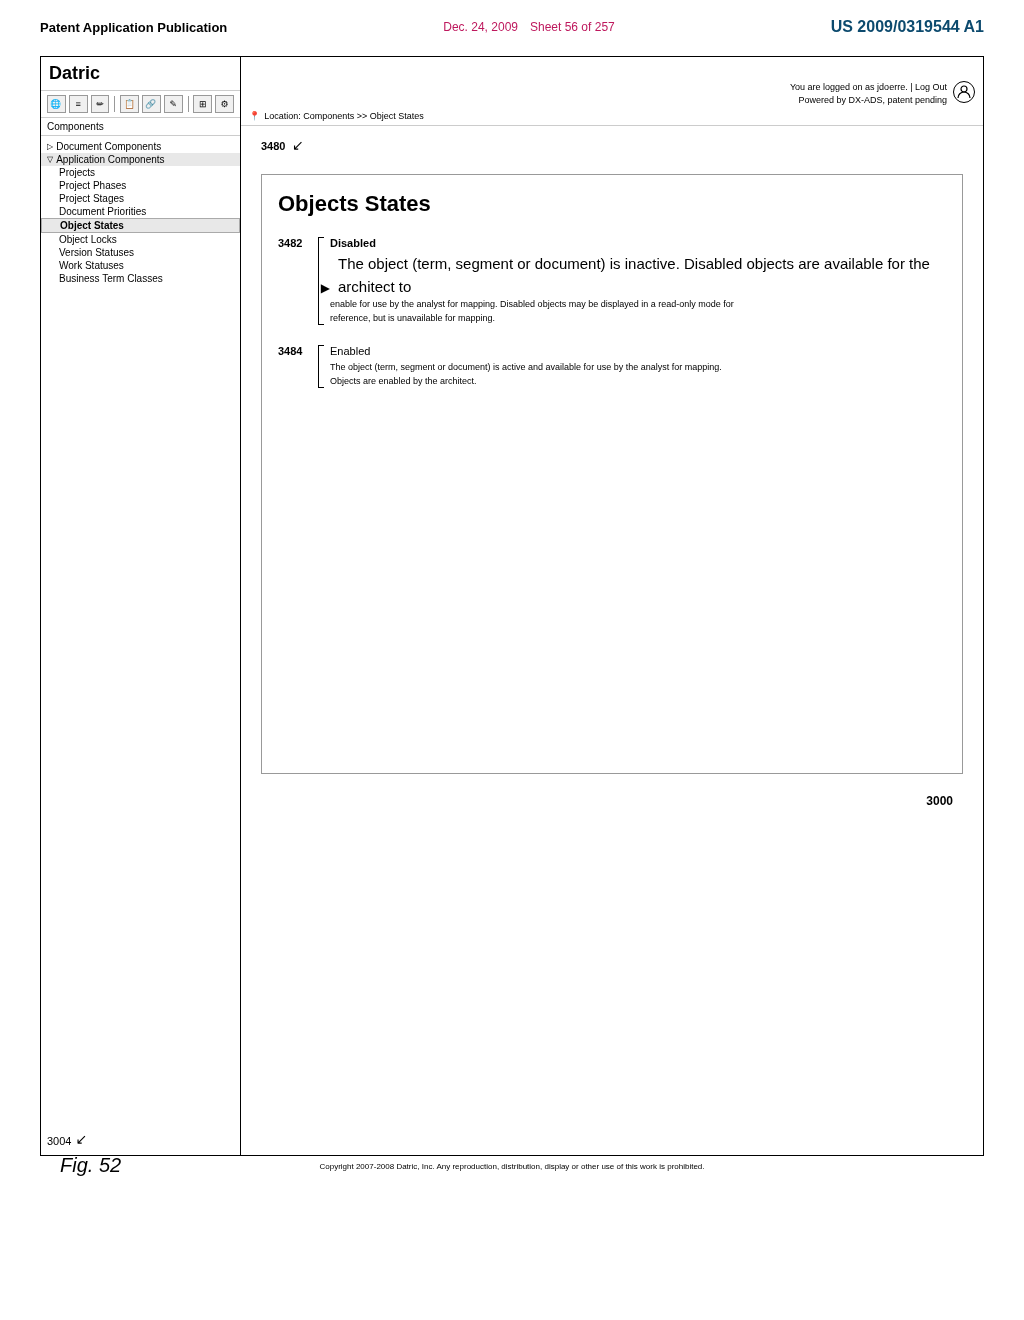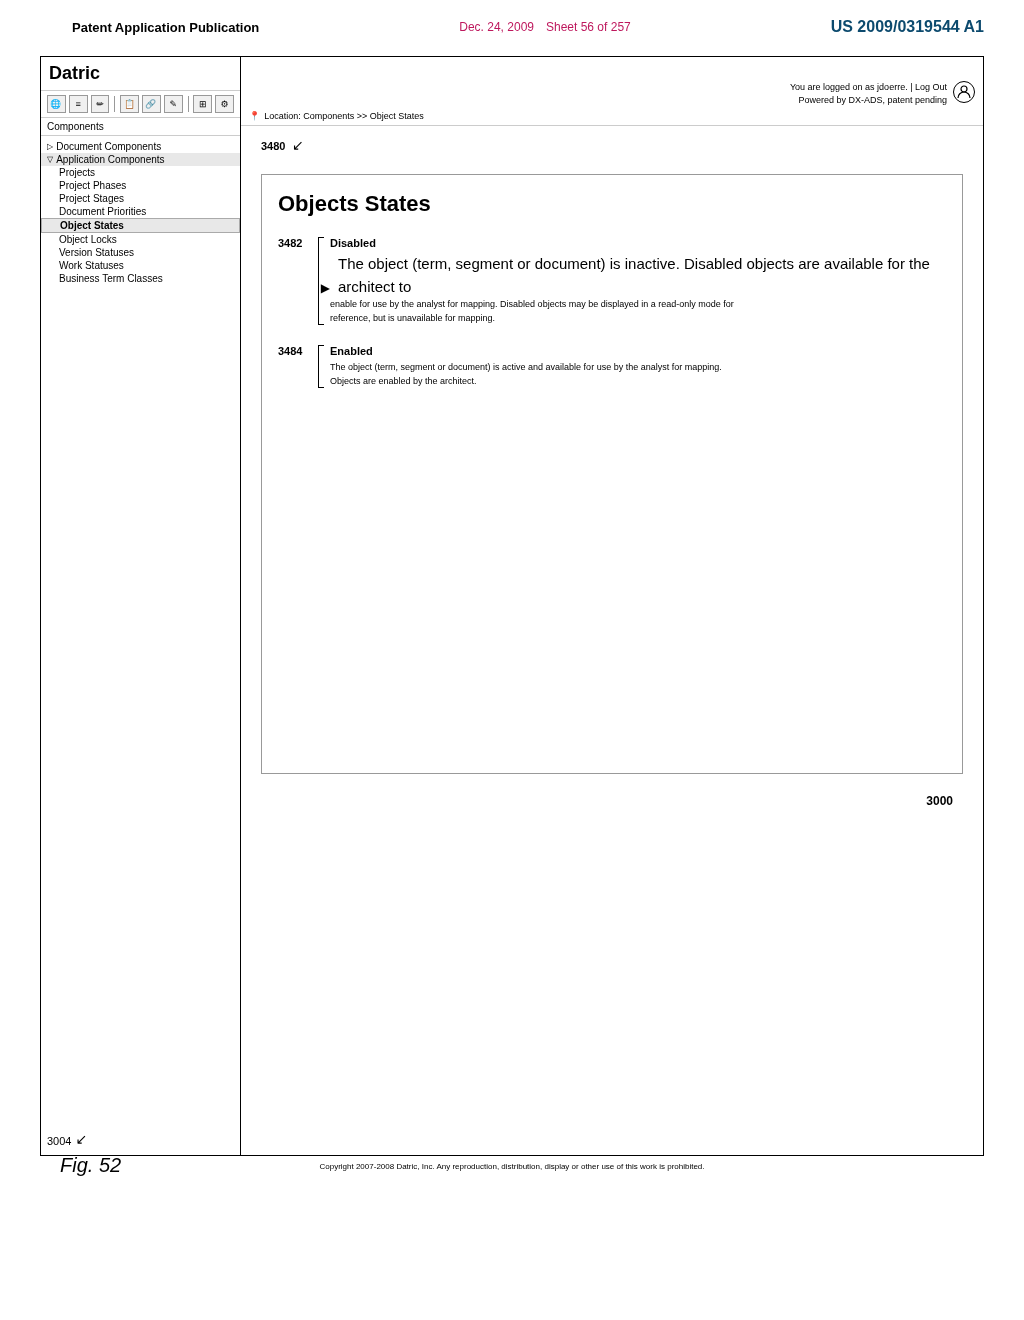--- a/index.html
+++ b/index.html
@@ -16,21 +16,20 @@
       justify-content: space-between;
       align-items: center;
       padding: 18px 40px 10px 40px;
       border-bottom: none;
     }
 
     .header-left {
       font-size: 13px;
       font-weight: bold;
       color: #000;
-      margin-left: 32px;
     }
 
     .header-center {
       display: flex;
       gap: 12px;
       font-size: 12px;
       color: #be185d;
     }
 
     .header-right {
@@ -347,21 +346,21 @@
             <div style="font-size:15px; line-height:1.5;margin-left:8px;">The object (term, segment or document) is inactive. Disabled objects are available for the architect to</div>
             <div style="font-size:9px; line-height:1.5;">enable for use by the analyst for mapping. Disabled objects may be displayed in a read-only mode for</div>
             <div style="font-size:9px; line-height:1.5;">reference, but is unavailable for mapping.</div>
           </div>
         </div>
 
         <div style="display:flex; margin-bottom: 20px; position:relative;">
           <div style="font-size:11px; font-weight:bold; min-width:40px; padding-right:6px;">3484</div>
           <div style="border-left:1px solid #000; border-top:1px solid #000; border-bottom:1px solid #000; width:6px; margin-right:6px;"></div>
           <div style="flex:1;">
-            <div style="font-size:11px; font-weight:bold; margin-bottom:4px;">Enabled</div>
+            <div style="font-size:11px; font-weight:normal; margin-bottom:4px;">Enabled</div>
             <div style="font-size:9px; line-height:1.5;">The object (term, segment or document) is active and available for use by the analyst for mapping.</div>
             <div style="font-size:9px; line-height:1.5;">Objects are enabled by the architect.</div>
           </div>
         </div>
 
       </div>
 
       <div style="display:flex; justify-content:flex-end; padding-right:30px; margin-bottom: 10px;">
         <span style="font-size:12px; font-weight:bold; color:#000;">3000</span>
       </div>

